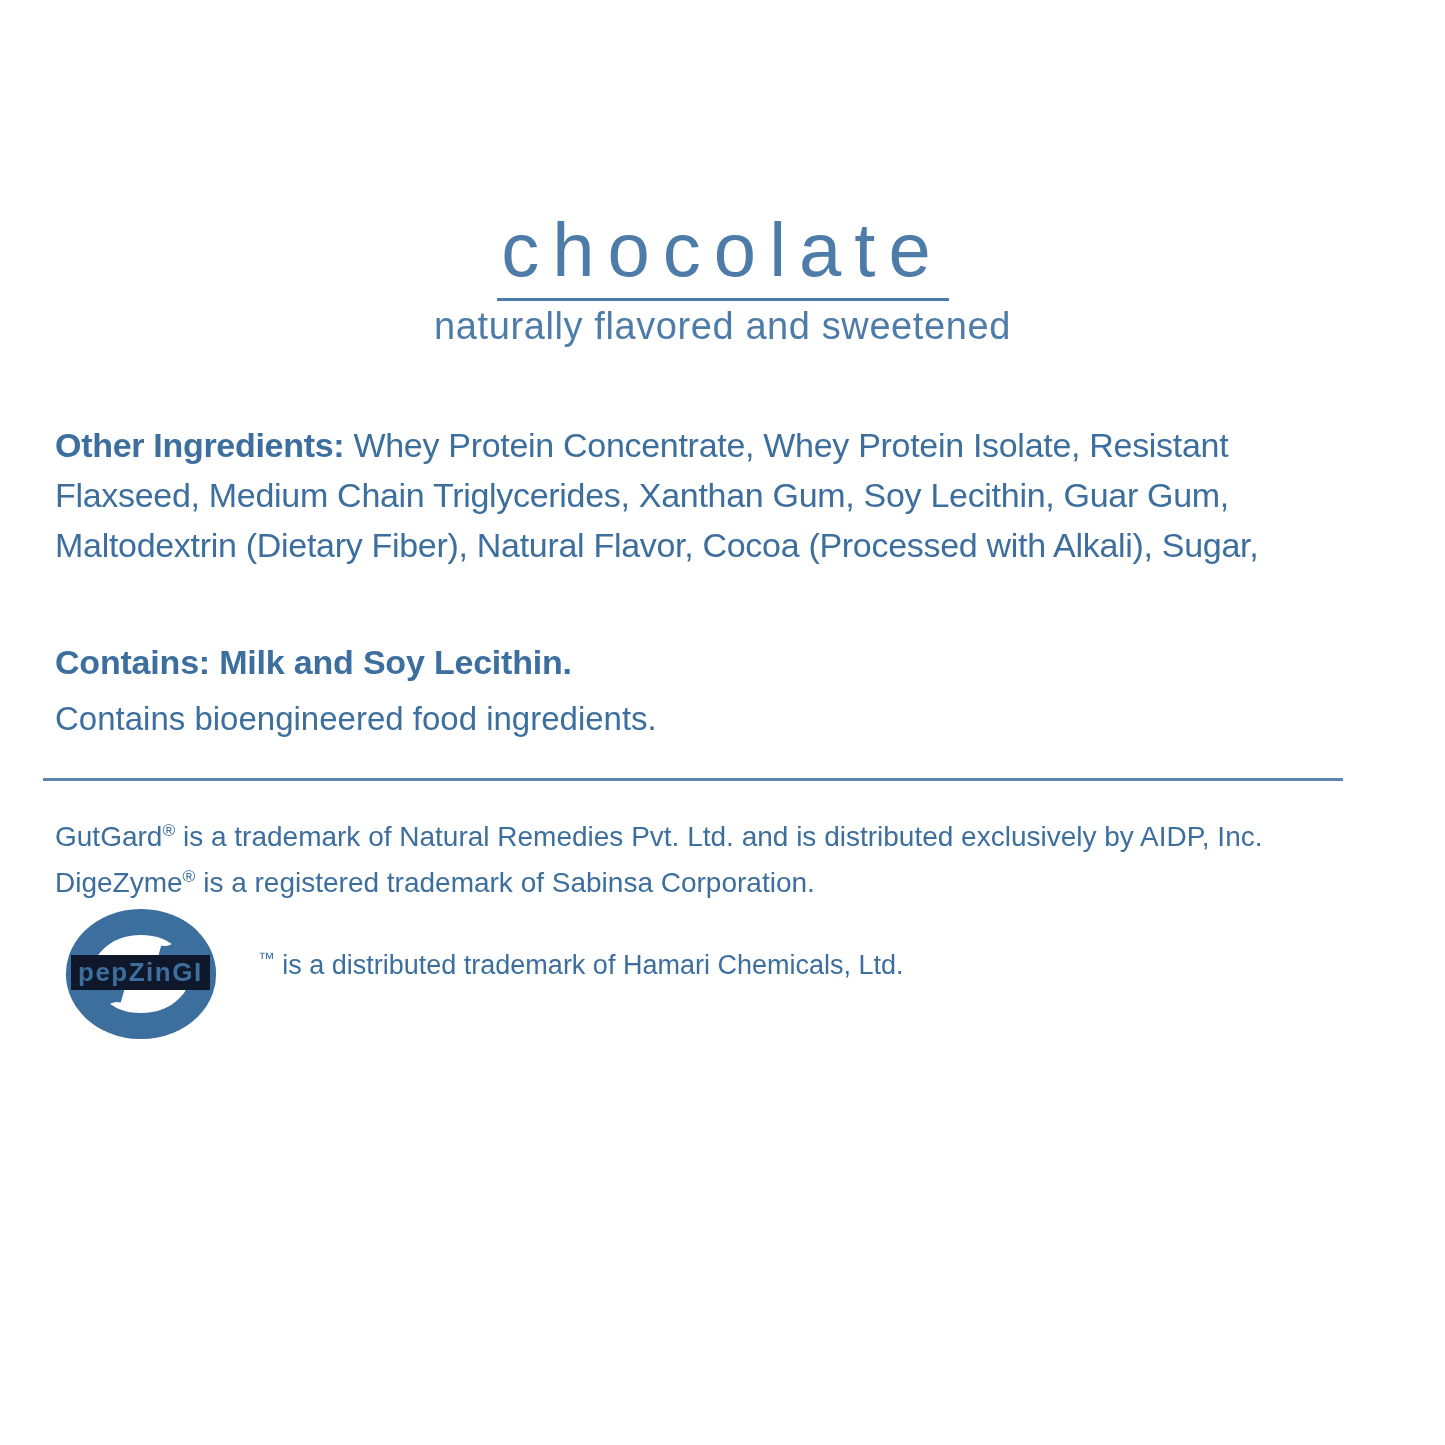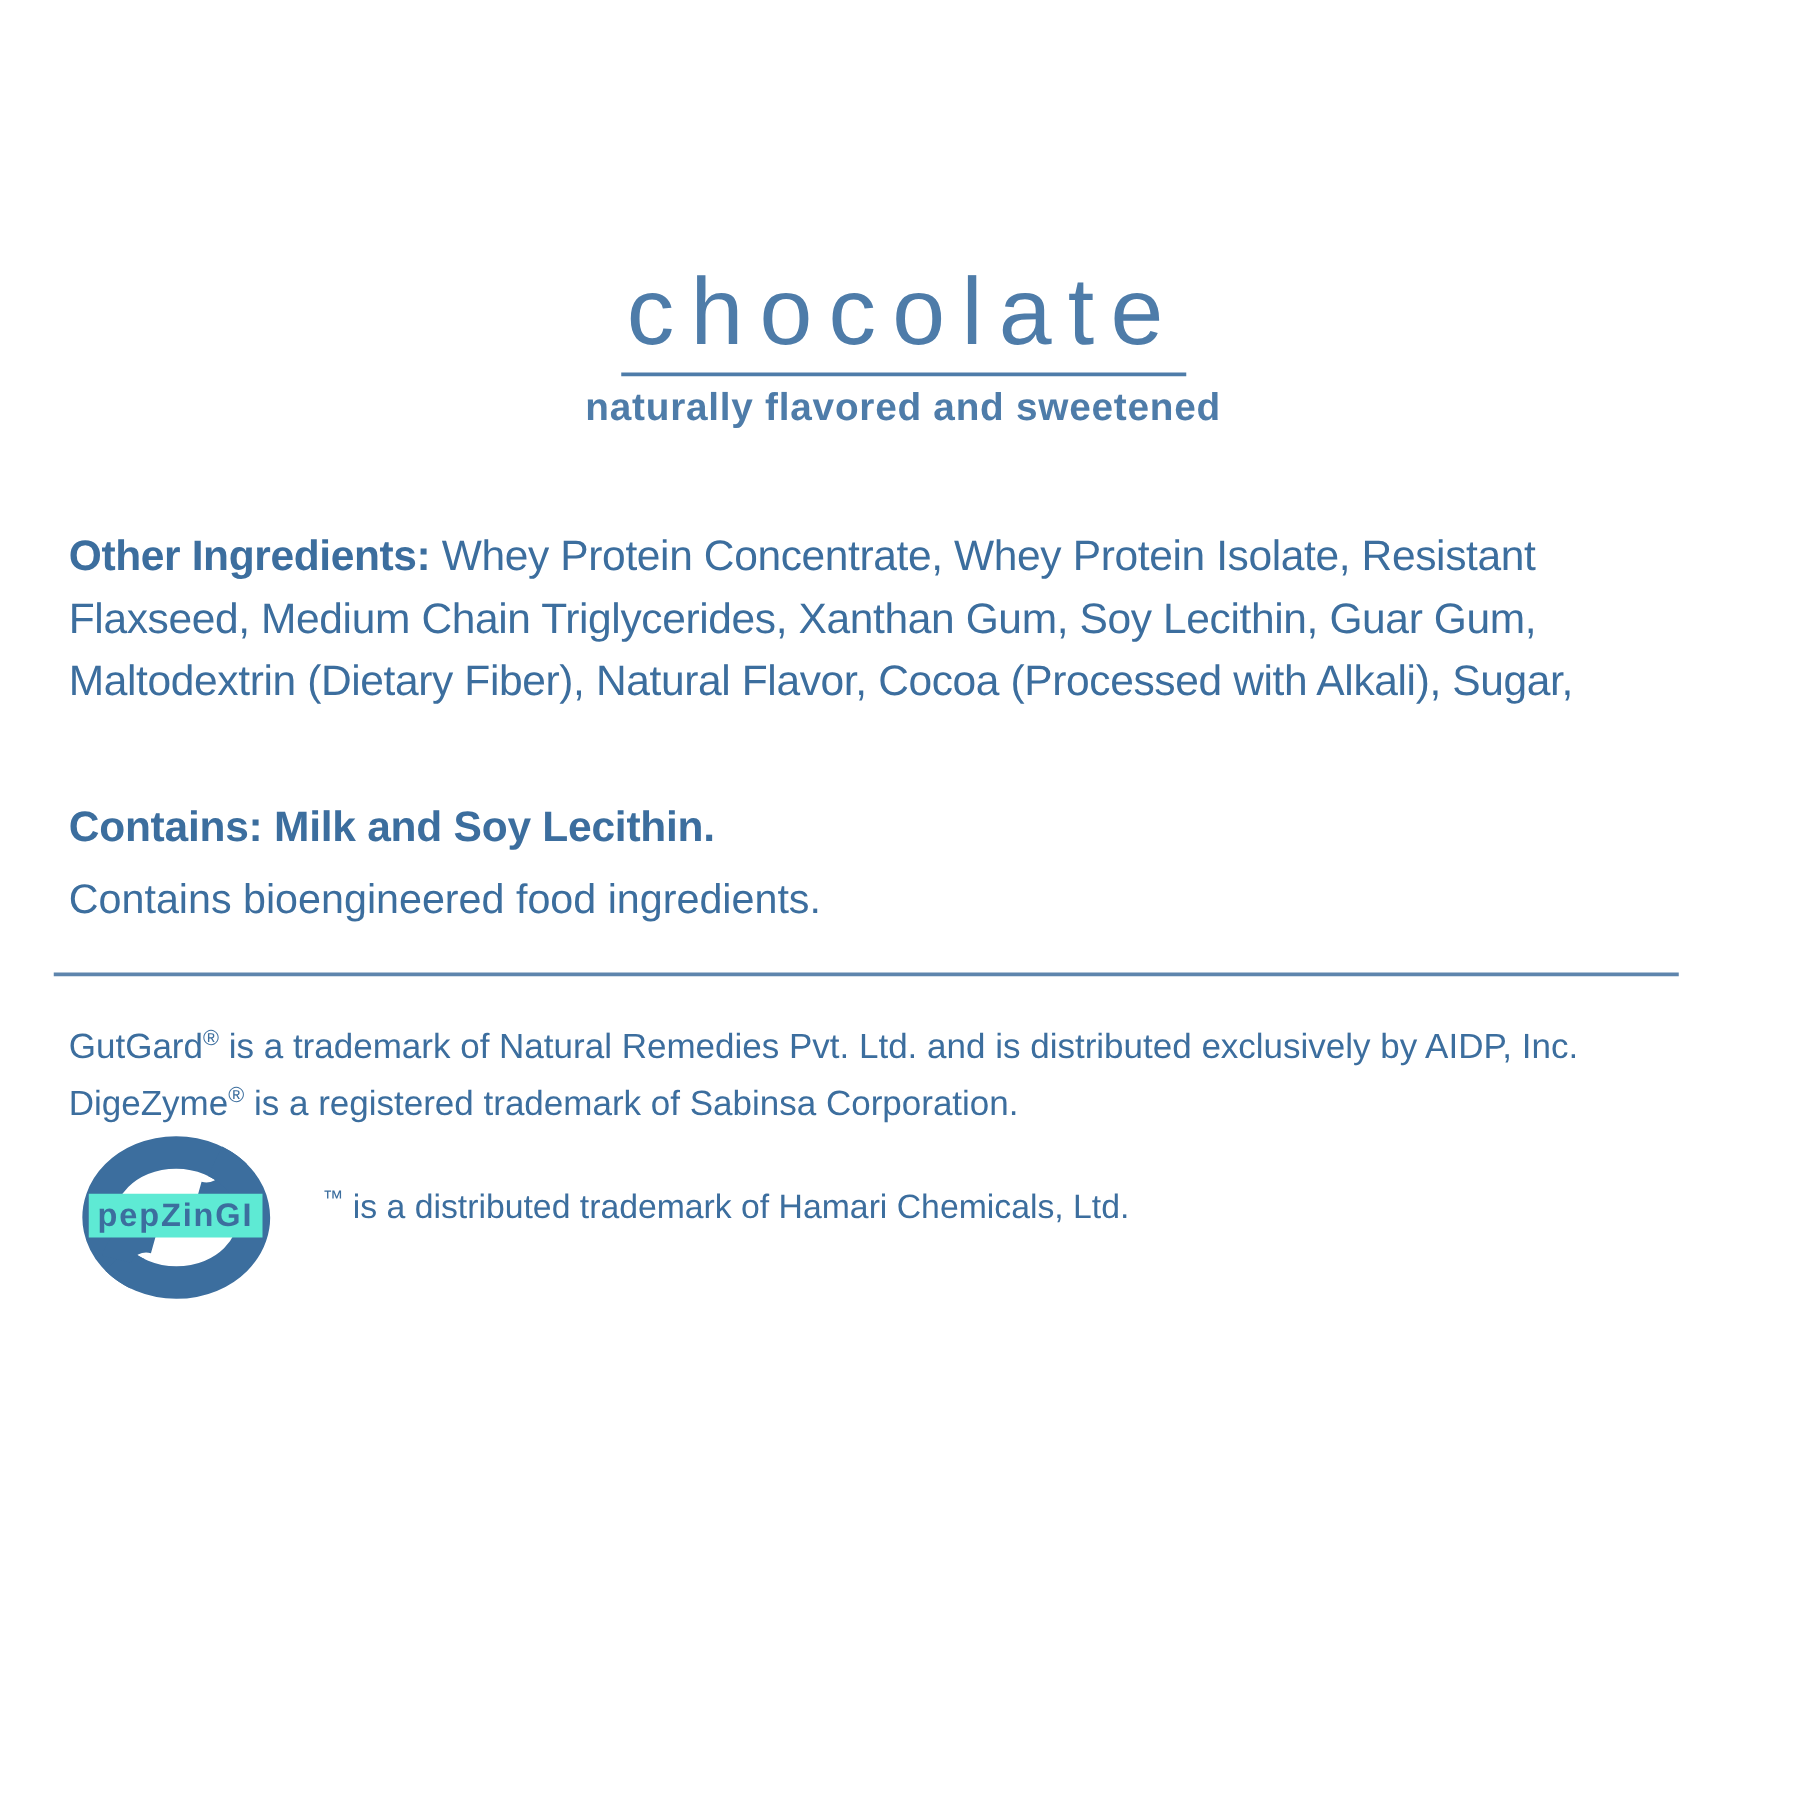--- a/index.html
+++ b/index.html
@@ -25,21 +25,21 @@
   }
   .title{
     font-size:76px;line-height:80px;font-weight:400;
     letter-spacing:13px;
   }
   .title-underline{
     width:452px;height:0;margin:8px auto 8px auto;
     border-top:3px solid var(--title_blue);
   }
   .subtitle{
-    font-size:31px;line-height:34px;font-weight:700;
+    font-size:38px;line-height:34px;font-weight:400;
     letter-spacing:0.6px;color:var(--title_blue);
   }
   
   .ingredients{
     position:absolute;left:55px;top:420px;
     color:var(--body_blue);
     font-size:34px;line-height:50px;letter-spacing:-0.3px;
   }
   .ingredients .line{white-space:nowrap;}
   .b{font-weight:bold;}
@@ -68,21 +68,21 @@
     font-size:0.62em;vertical-align:super;line-height:0;
   }
   
   .pepzin-row{
     position:absolute;left:55px;top:908px;width:1250px;height:140px;
     color:var(--body_blue);
   }
   .pepzin-logo{position:absolute;left:0;top:0;}
   .pepzin-word{
     position:absolute;left:16px;top:47px;
-    background:#5eead4;padding:2px 7px;
+    background:#0f172a;padding:2px 7px;
     font-size:26px;font-weight:bold;letter-spacing:1.5px;
     color:var(--body_blue);
   }
   .pepzin-sentence{
     position:absolute;left:203px;top:40px;
     font-size:27px;line-height:34px;font-weight:400;
   }
 </style>
 </head>
 <body>

